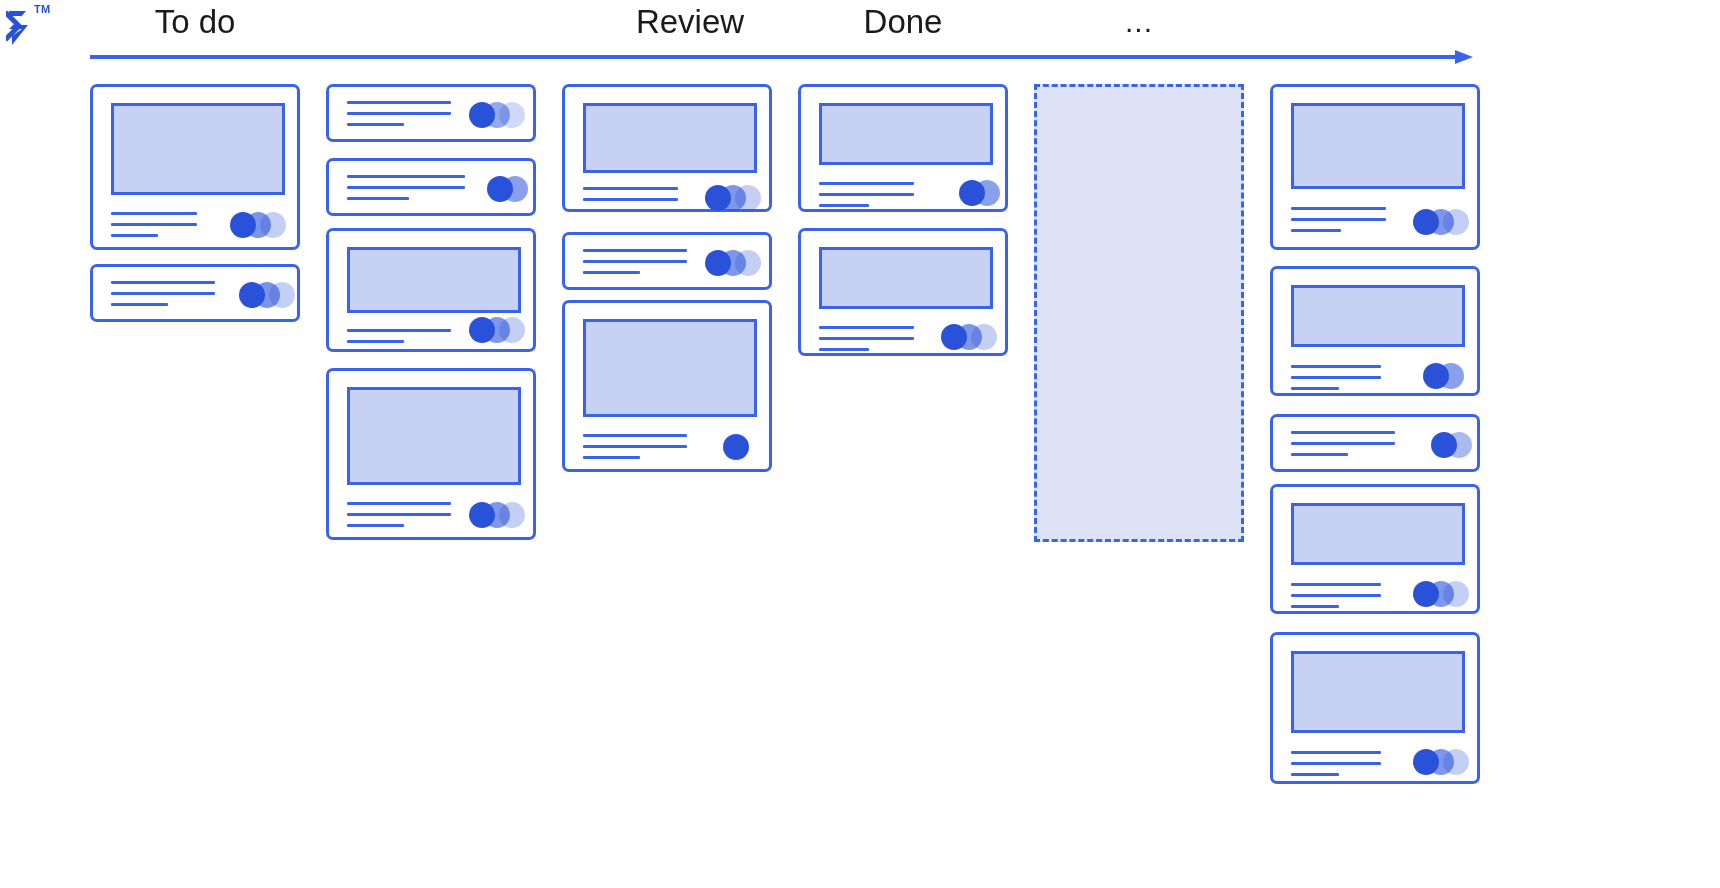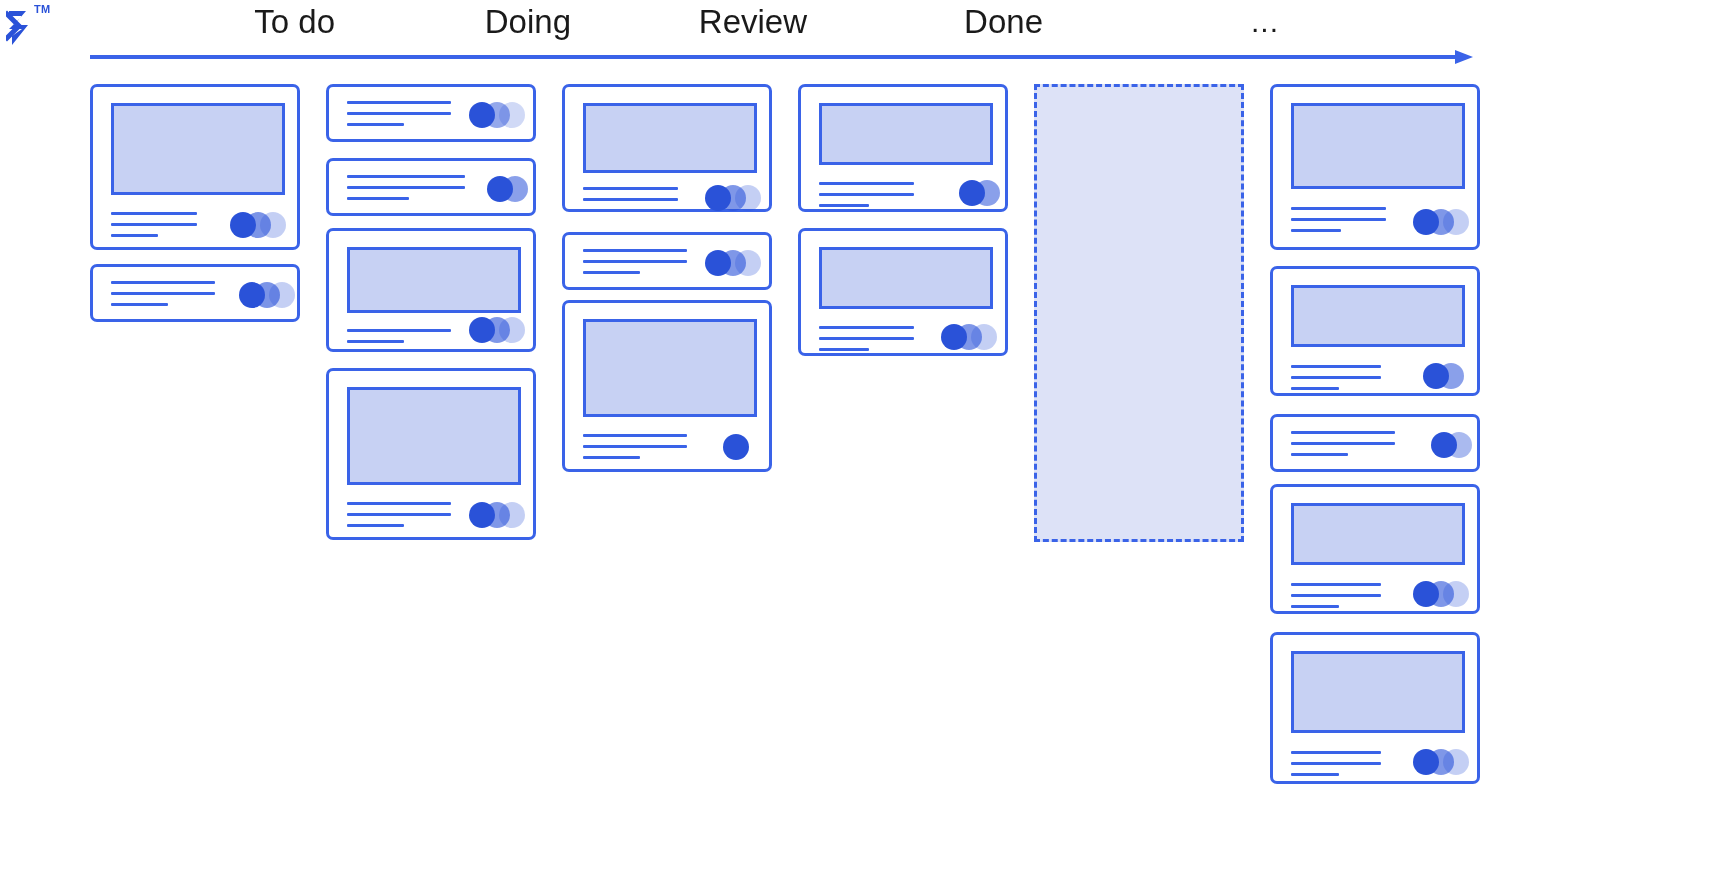--- a/index.html
+++ b/index.html
@@ -49,21 +49,21 @@
     left: 0;
     top: 0;
     width: 1720px;
     height: 44px;
   }
   .col-head {
     position: absolute;
     top: 0;
     height: 44px;
     line-height: 44px;
-    text-align: right;
+    text-align: center;
     font-size: 33px;
     color: #1a1a1a;
     font-weight: 400;
     white-space: nowrap;
   }
   .col-head.ellipsis { font-size: 30px; letter-spacing: 1px; }
 
   
   .axis {
     position: absolute;
@@ -147,22 +147,21 @@
   <div class="logo-wrap">
     <svg class="logo-mark" width="30" height="40" viewBox="0 0 30 40">
       <path d="M3 3 L20 3 L8 17 L22 17 L6 37 L6 28 L16 21 L3 21 L16 8 L3 8 Z" fill="#2a52d8"></path>
       <path d="M1 6 L13 18 L1 30" fill="none" stroke="#2a52d8" stroke-width="5" stroke-linecap="square"></path>
     </svg>
     <span class="logo-tm">TM</span>
   </div>
 
   <div class="headers">
       <div class="col-head" style="left: 55px; width: 280px;"><span>To do</span></div>
-      <div class="col-head" style="left: 291px; width: 280px;"><span>Doing</span></div>
-      <div class="col-head" style="left: 527px; width: 280px;"><span>Review</span></div>
+      <div class="col-head" style="left: 550px; width: 280px;"><span>Review</span></div>
       <div class="col-head" style="left: 763px; width: 280px;"><span>Done</span></div>
       <div class="col-head ellipsis" style="left: 999px; width: 280px;"><span>...</span></div>
     </div>
 
   <div class="axis">
     <div class="axis-line"></div>
     <div class="axis-head"></div>
   </div>
 
   <div id="columns-root">

